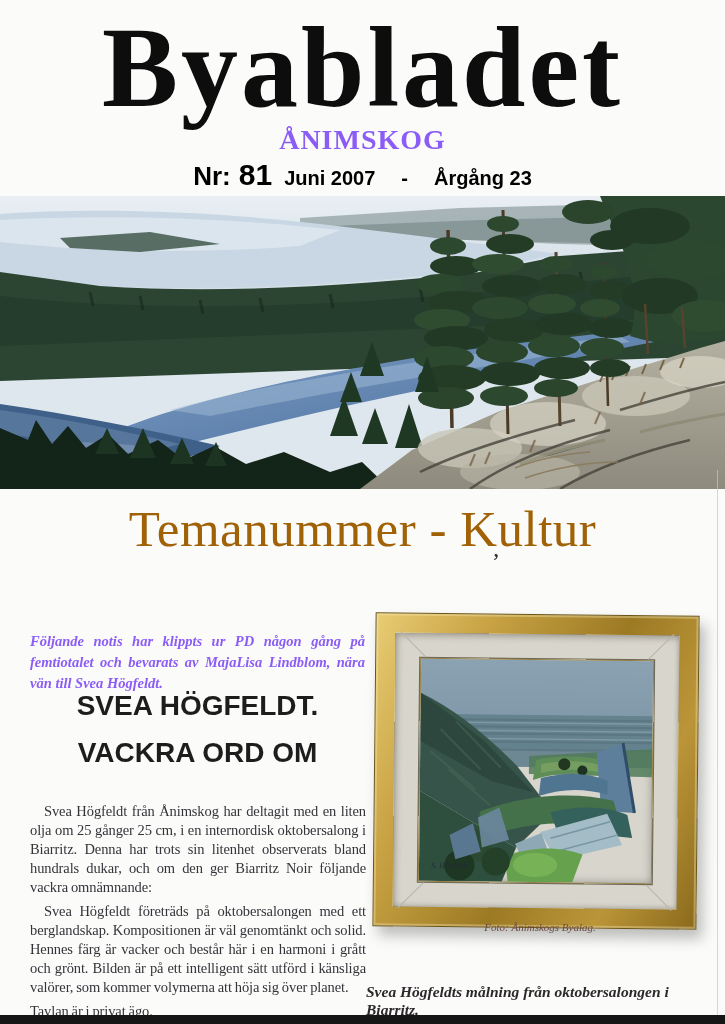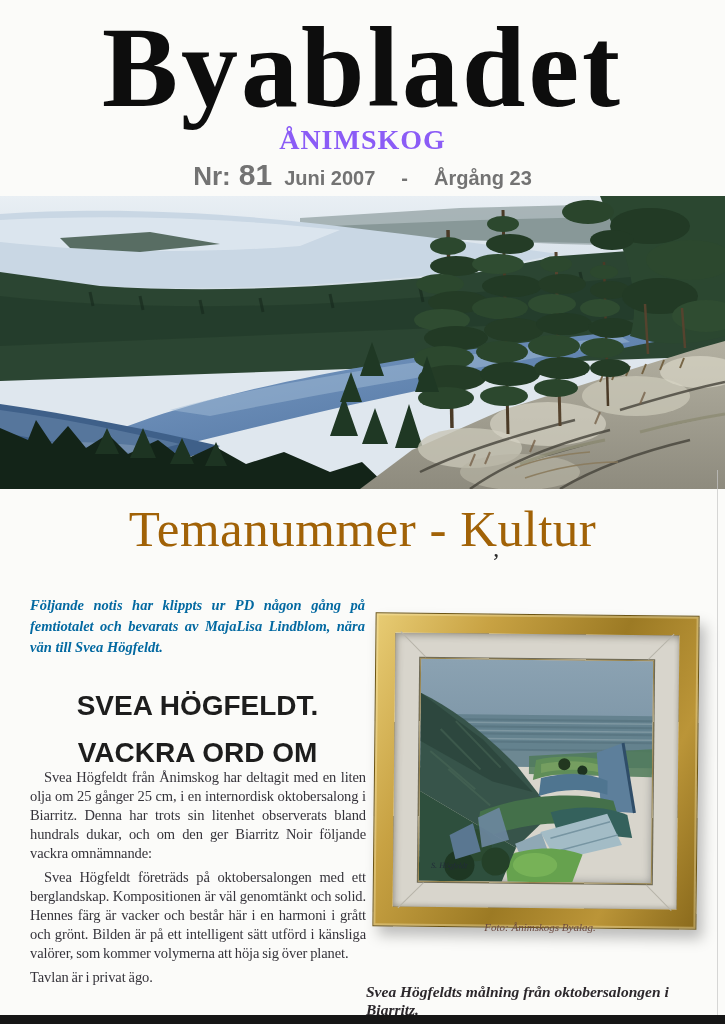--- a/index.html
+++ b/index.html
@@ -14,50 +14,50 @@
     position:absolute;top:8px;left:0;width:725px;
     font-family:"Liberation Serif", serif;font-weight:bold;
     font-size:114px;line-height:1.06;letter-spacing:3px;color:#0d0d0d;
   }
   .paper-subtitle{
     position:absolute;top:124px;left:0;width:725px;
     font-weight:bold;font-size:28px;letter-spacing:1px;color:#8b5cf6;
   }
   .issue-line{
     position:absolute;top:158px;left:0;width:725px;
-    font-family:"Liberation Sans", sans-serif;font-weight:bold;color:#737373;
+    font-family:"Liberation Sans", sans-serif;font-weight:bold;color:#000000;
   }
   .issue-line span{display:inline-block;vertical-align:baseline;}
   .issue-prefix{font-size:26px;}
   .issue-number{font-size:30px;margin:0 12px 0 8px;}
   .issue-date{font-size:20px;}
   .issue-sep{font-size:20px;margin:0 26px;}
   .issue-volume{font-size:20px;}
   
   .photo{position:absolute;top:196px;left:0;width:725px;height:293px;overflow:hidden;background:#dfe7ee;}
   .photo svg{display:block;}
   
   .section-title{
     position:absolute;top:500px;left:0;width:725px;text-align:center;
     font-size:51px;letter-spacing:0.5px;color:#a16207;font-weight:normal;
   }
   .stray-mark{position:absolute;top:548px;left:492px;font-size:24px;color:#2a2a2a;}
   
   .intro{
-    position:absolute;top:595px;left:30px;width:335px;
+    position:absolute;top:631px;left:30px;width:335px;
     font-style:italic;font-weight:600;font-size:14.5px;line-height:21px;
-    color:#0369a1;text-align:justify;
+    color:#8b5cf6;text-align:justify;
   }
   .article-heading{
     position:absolute;top:682px;left:30px;width:335px;text-align:center;
     font-family:"Liberation Sans", sans-serif;font-weight:bold;
     font-size:28px;line-height:47px;color:#1d1d1d;
   }
   .article-body{
-    position:absolute;top:768px;left:30px;width:336px;
+    position:absolute;top:802px;left:30px;width:336px;
     font-size:14.5px;line-height:19px;letter-spacing:-0.1px;word-spacing:-0.6px;
     color:#35333a;text-align:justify;
   }
   .article-body p{margin:0 0 5px 0;text-indent:14px;}
   .article-body p.no-indent{text-indent:0;margin:0;}
   
   .painting-frame{
     position:absolute;top:614px;left:374px;width:324px;height:314px;
     box-sizing:border-box;padding:19px;
     background:linear-gradient(115deg,#e8cc74 0%,#c8a243 25%,#9c7a24 55%,#bb9538 78%,#8a6a1c 100%);

